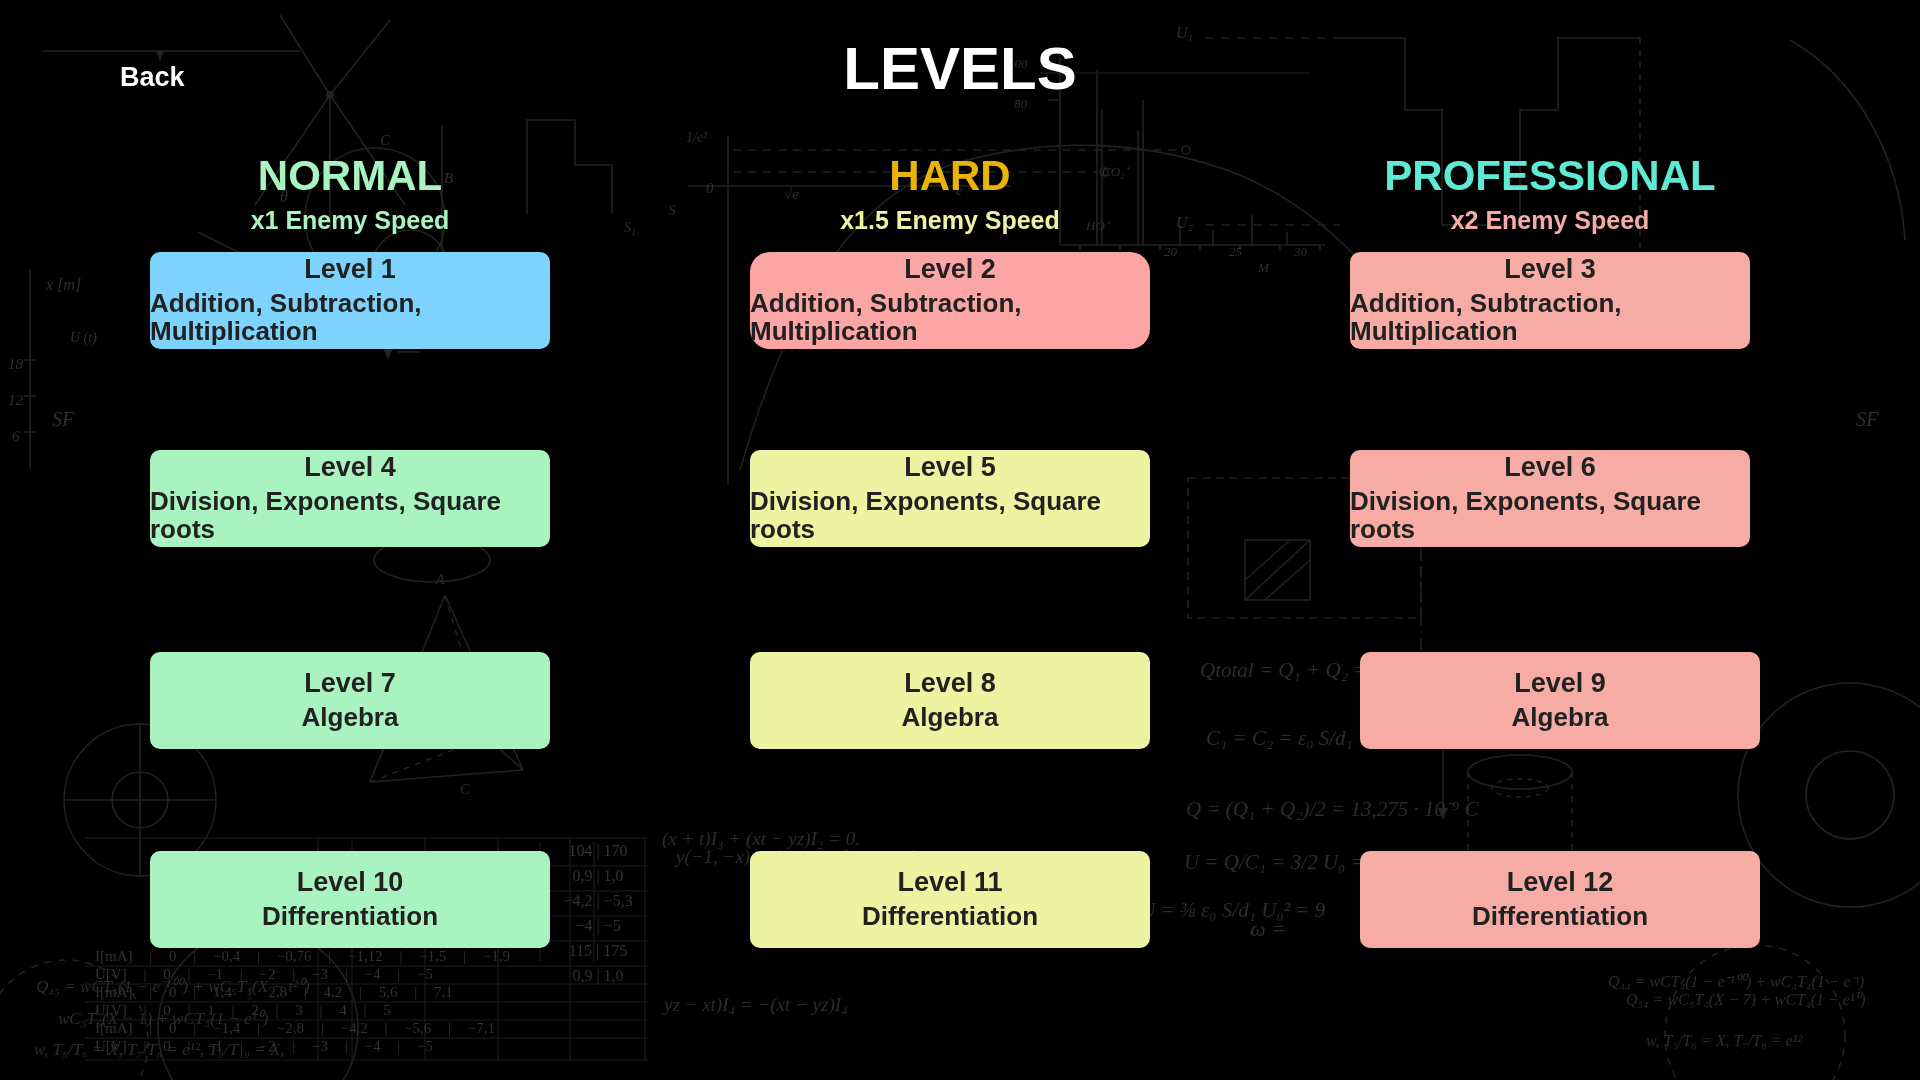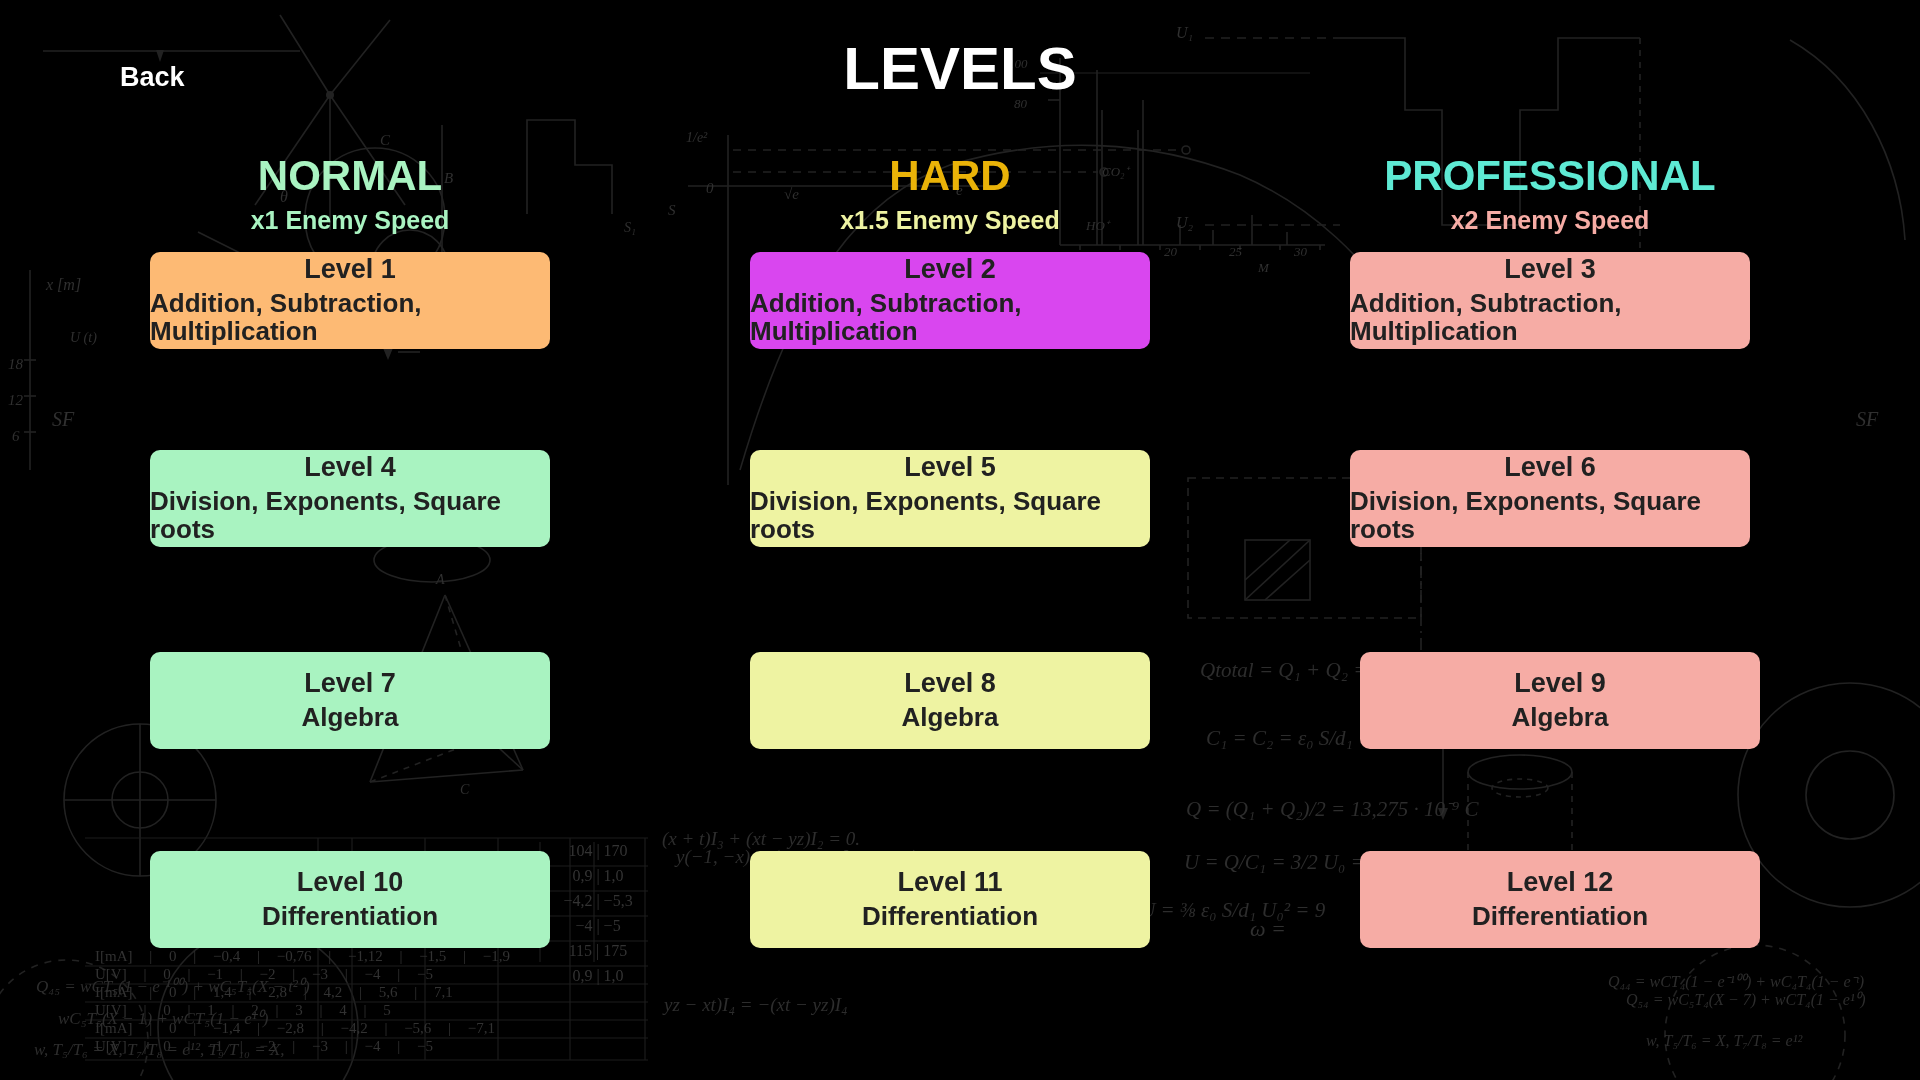--- a/index.html
+++ b/index.html
@@ -275,38 +275,38 @@
 <div class="back">Back</div>
 <div class="title">LEVELS</div>
 
 <div class="col-name c0" style="color: rgb(169, 243, 193);">NORMAL</div>
 <div class="col-speed c0" style="color: rgb(169, 243, 193);">x1 Enemy Speed</div>
 <div class="col-name c1" style="color: #eab308;">HARD</div>
 <div class="col-speed c1" style="color: rgb(238, 243, 162);">x1.5 Enemy Speed</div>
 <div class="col-name c2" style="color: #5eead4;">PROFESSIONAL</div>
 <div class="col-speed c2" style="color: rgb(246, 172, 165);">x2 Enemy Speed</div>
 
-<div class="level-btn c0 r0" style="background: #fdba74;">
+<div class="level-btn c0 r0" style="background: #7dd3fc;">
   <div class="lv-title">Level 1</div>
   <div class="lv-topics">Addition, Subtraction, Multiplication</div>
 </div>
 <div class="level-btn c0 r1" style="background: rgb(169, 243, 193);">
   <div class="lv-title">Level 4</div>
   <div class="lv-topics">Division, Exponents, Square roots</div>
 </div>
 <div class="level-btn c0 r2" style="background: rgb(169, 243, 193);">
   <div class="lv-title">Level 7</div>
   <div class="lv-topics">Algebra</div>
 </div>
 <div class="level-btn c0 r3" style="background: rgb(169, 243, 193);">
   <div class="lv-title">Level 10</div>
   <div class="lv-topics">Differentiation</div>
 </div>
 
-<div class="level-btn c1 r0" style="background: #d946ef;">
+<div class="level-btn c1 r0" style="background: #fca5a5; border-radius: 20px;">
   <div class="lv-title">Level 2</div>
   <div class="lv-topics">Addition, Subtraction, Multiplication</div>
 </div>
 <div class="level-btn c1 r1" style="background: rgb(238, 243, 162);">
   <div class="lv-title">Level 5</div>
   <div class="lv-topics">Division, Exponents, Square roots</div>
 </div>
 <div class="level-btn c1 r2" style="background: rgb(238, 243, 162);">
   <div class="lv-title">Level 8</div>
   <div class="lv-topics">Algebra</div>

